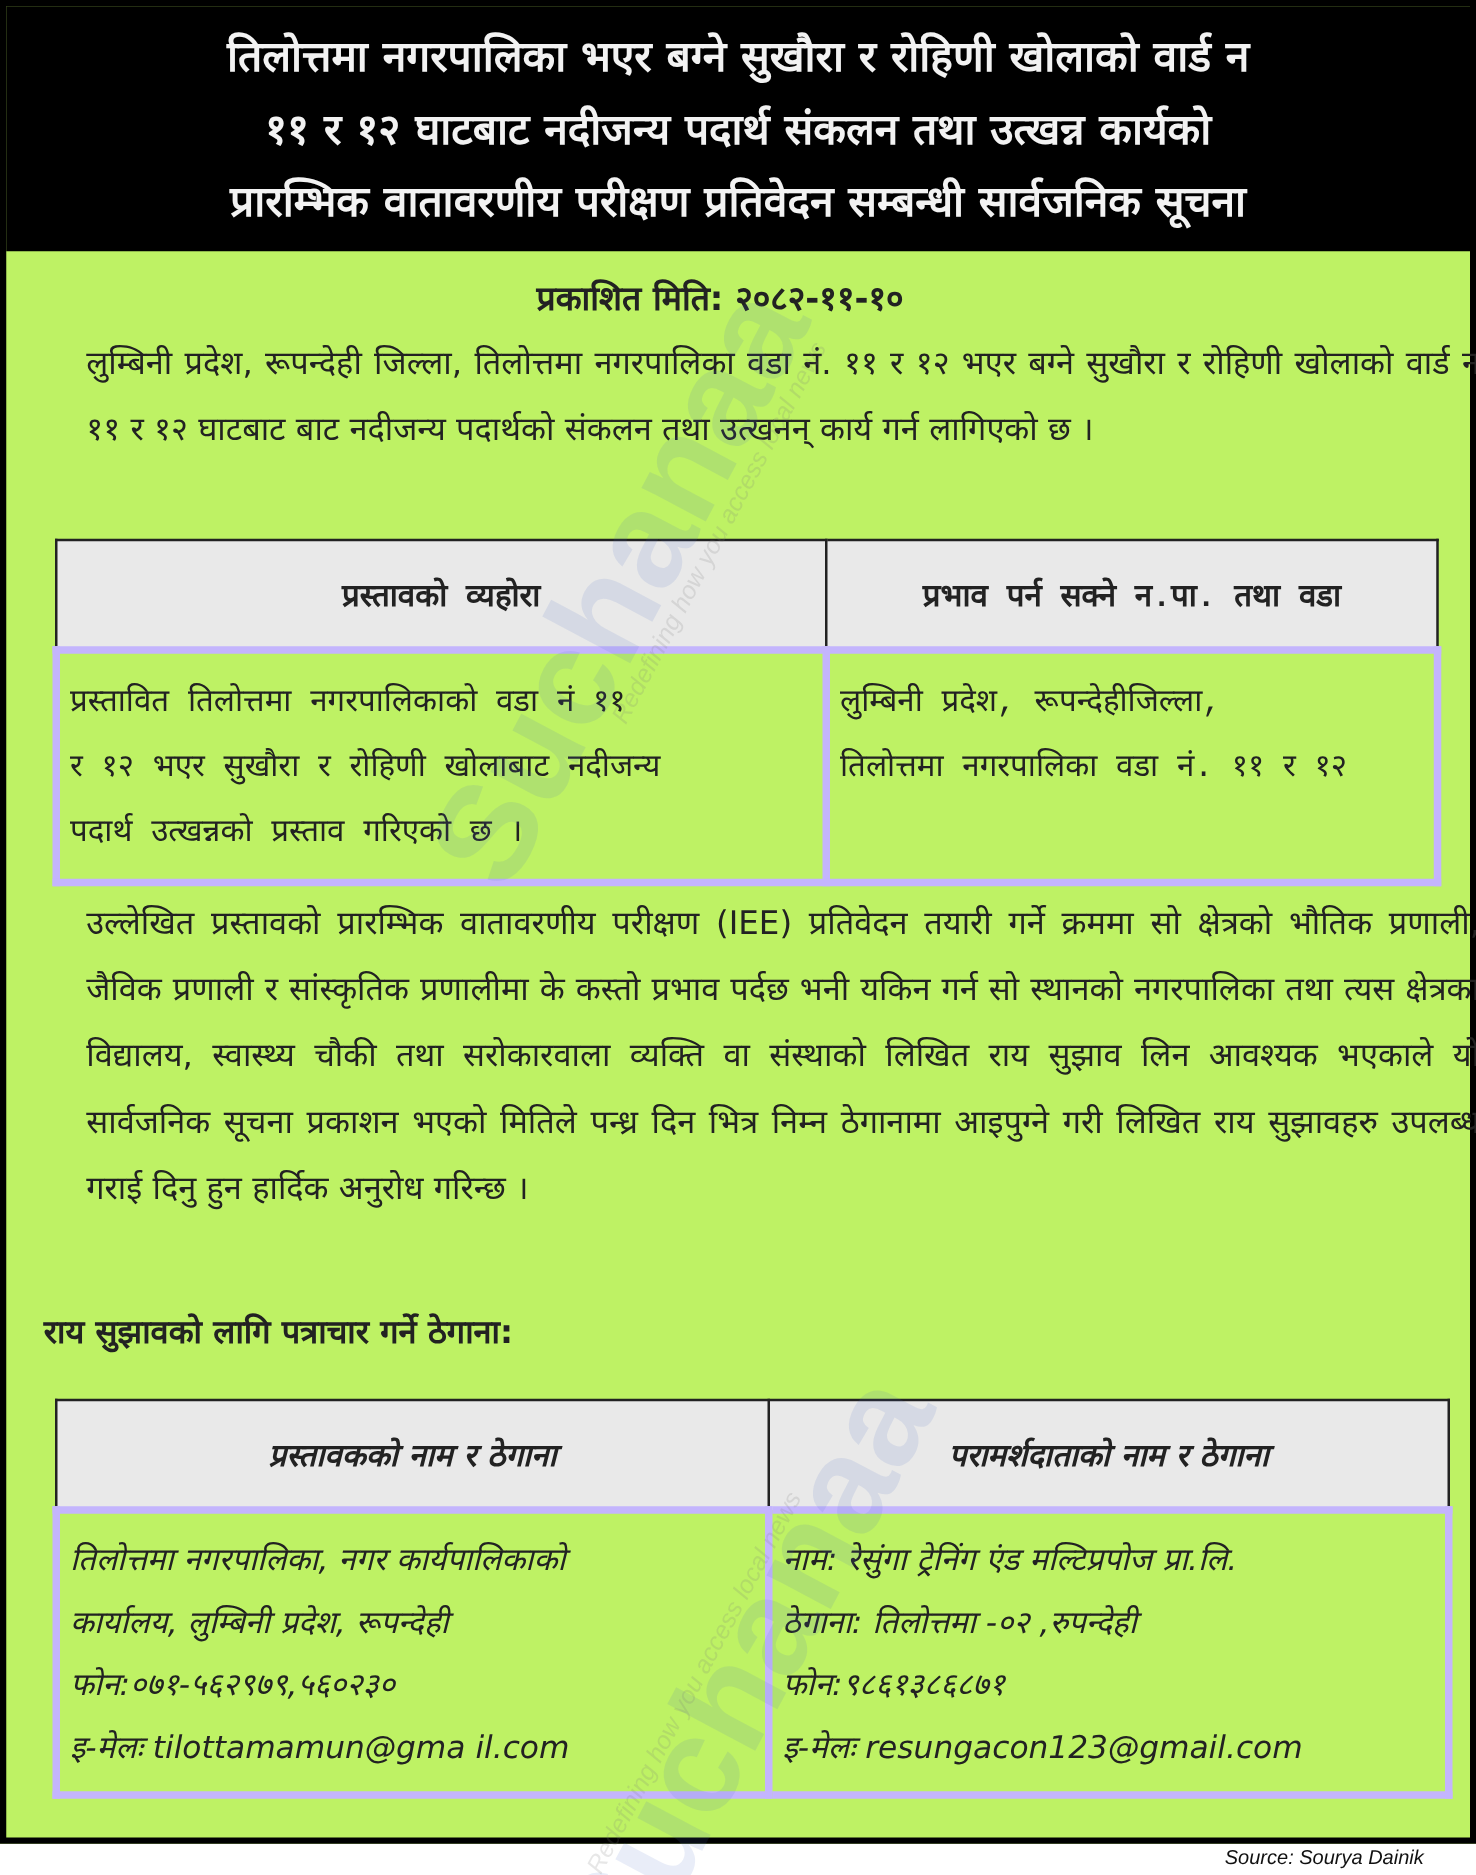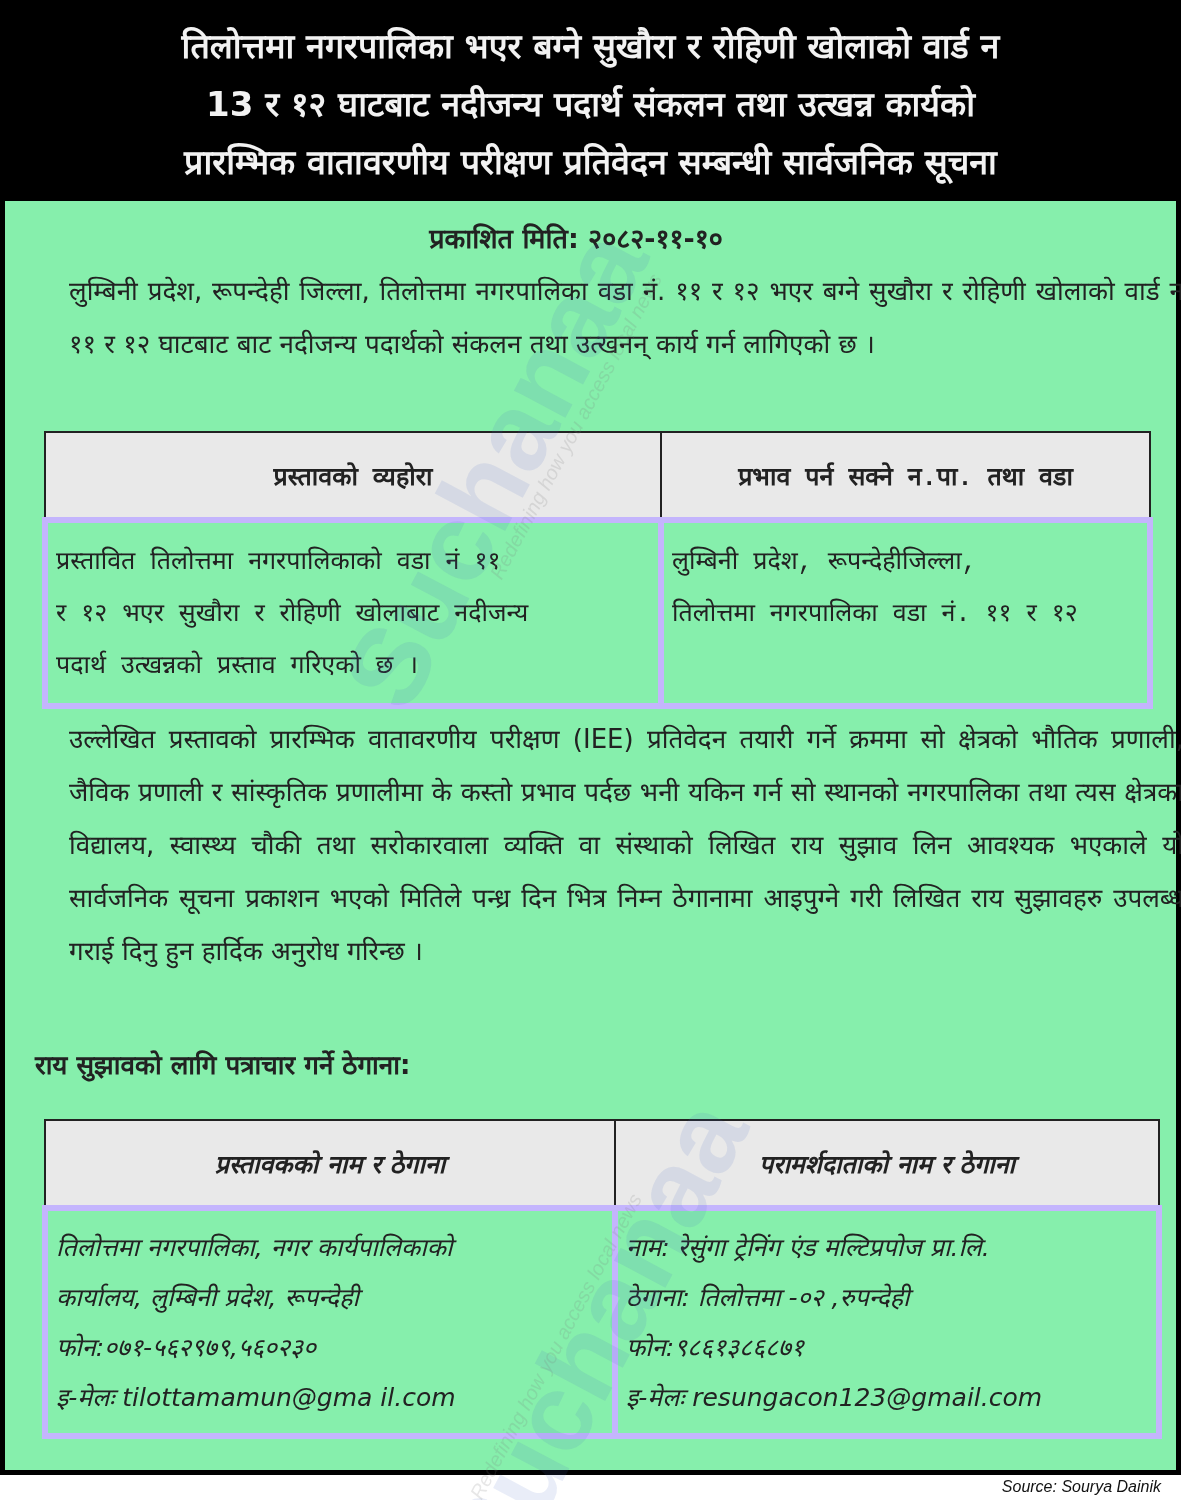--- a/index.html
+++ b/index.html
@@ -1,19 +1,19 @@
 <!DOCTYPE html>
 <html><head>
   <meta charset="utf-8">
   <style>
     html, body { margin: 0; padding: 0; background: #ffffff; }
     body { width: 1181px; height: 1500px; position: relative; overflow: hidden;
            font-family: "DejaVu Sans", sans-serif; color: #1a1a1a; }
     .notice { position: absolute; left: 0; top: 0; width: 1181px; height: 1475px;
-              box-sizing: border-box; border: 5px solid #000; background: #86efac; }
+              box-sizing: border-box; border: 5px solid #000; background: #bef264; }
     .header { position: absolute; left: 0; top: 0; width: 1171px; height: 196px; background: #000;
               color: #f2f2f2; text-align: center; font-weight: bold; font-size: 34px; line-height: 58px;
               padding-top: 12px; box-sizing: border-box; letter-spacing: 0px; }
     .header div { white-space: nowrap; }
     .body { position: absolute; left: 0; top: 196px; width: 1171px; }
     .pubdate { position: absolute; left: 0; width: 1142px; top: 18px; text-align: center;
                font-size: 27px; font-weight: bold; color: #222; }
     .para { position: absolute; left: 30px; width: 1115px; font-size: 26px; line-height: 53px;
             color: #222; text-align: justify; margin-left: 34px; }
     .para1 { top: 64px; }
@@ -21,40 +21,40 @@
     table.t { position: absolute; border-collapse: collapse; font-size: 25px; color: #222; }
     table.t th { background: #e9e9e9; font-weight: bold; height: 82px; border: 2px solid #222;
                  text-align: center; border-bottom: 3px solid #222; }
     table.t td { border: 6px solid #c4b5fd; vertical-align: top; padding: 14px 6px 10px 8px; line-height: 52px; }
     table.t1 { left: 37px; top: 230px; width: 1111px; font-family: Liberation Mono, monospace; }
     table.t1 th:first-child, table.t1 td:first-child { width: 596px; }
     table.t2 { left: 37px; top: 918px; width: 1120px; font-style: italic; }
     table.t2 th:first-child, table.t2 td:first-child { width: 550px; }
     table.t2 td { line-height: 50px; padding-top: 12px; }
     .contact-heading { position: absolute; left: 30px; top: 845px; font-size: 26px; font-weight: bold; color: #222; }
-    .source { position: absolute; right: 20px; top: 1478px; font-family: "Liberation Sans", sans-serif;
+    .source { position: absolute; right: 42px; top: 1478px; font-family: "Liberation Sans", sans-serif;
               font-style: italic; font-size: 16px; color: #111; }
     .watermark { position: absolute; font-family: "Liberation Sans", sans-serif; font-weight: bold;
                  color: rgba(70,110,200,0.12); font-size: 110px; transform: rotate(-62deg); pointer-events: none; }
     .wm-tag { position: absolute; font-family: "Liberation Sans", sans-serif; font-style: italic;
               color: rgba(120,120,120,0.18); font-size: 20px; transform: rotate(-62deg); pointer-events: none; }
     .wm1 { left: 230px; top: 400px; }
     .wm2 { left: 330px; top: 1270px; }
     .wmt1 { left: 400px; top: 410px; }
     .wmt2 { left: 380px; top: 1330px; }
     .cell-line { display: block; white-space: nowrap; }
   </style>
 </head>
 <body>
 
 <div class="notice">
 
   <div class="header">
     <div>तिलोत्तमा नगरपालिका भएर बग्ने सुखौरा र रोहिणी खोलाको वार्ड न</div>
-    <div>13 र १२  घाटबाट नदीजन्य पदार्थ संकलन तथा उत्खन्न कार्यको</div>
+    <div>११ र १२  घाटबाट नदीजन्य पदार्थ संकलन तथा उत्खन्न कार्यको</div>
     <div>प्रारम्भिक वातावरणीय परीक्षण प्रतिवेदन सम्बन्धी सार्वजनिक सूचना</div>
   </div>
 
   <div class="body">
     <div class="pubdate">
       <span>प्रकाशित मिति:</span>
       <span>२०८२-११-१०</span>
     </div>
 
     <div class="para para1">लुम्बिनी प्रदेश, रूपन्देही जिल्ला, तिलोत्तमा नगरपालिका वडा नं. ११ र १२ भएर बग्ने सुखौरा र रोहिणी  खोलाको वार्ड न ११ र १२  घाटबाट बाट नदीजन्य पदार्थको संकलन तथा उत्खनन् कार्य गर्न लागिएको छ ।</div>

